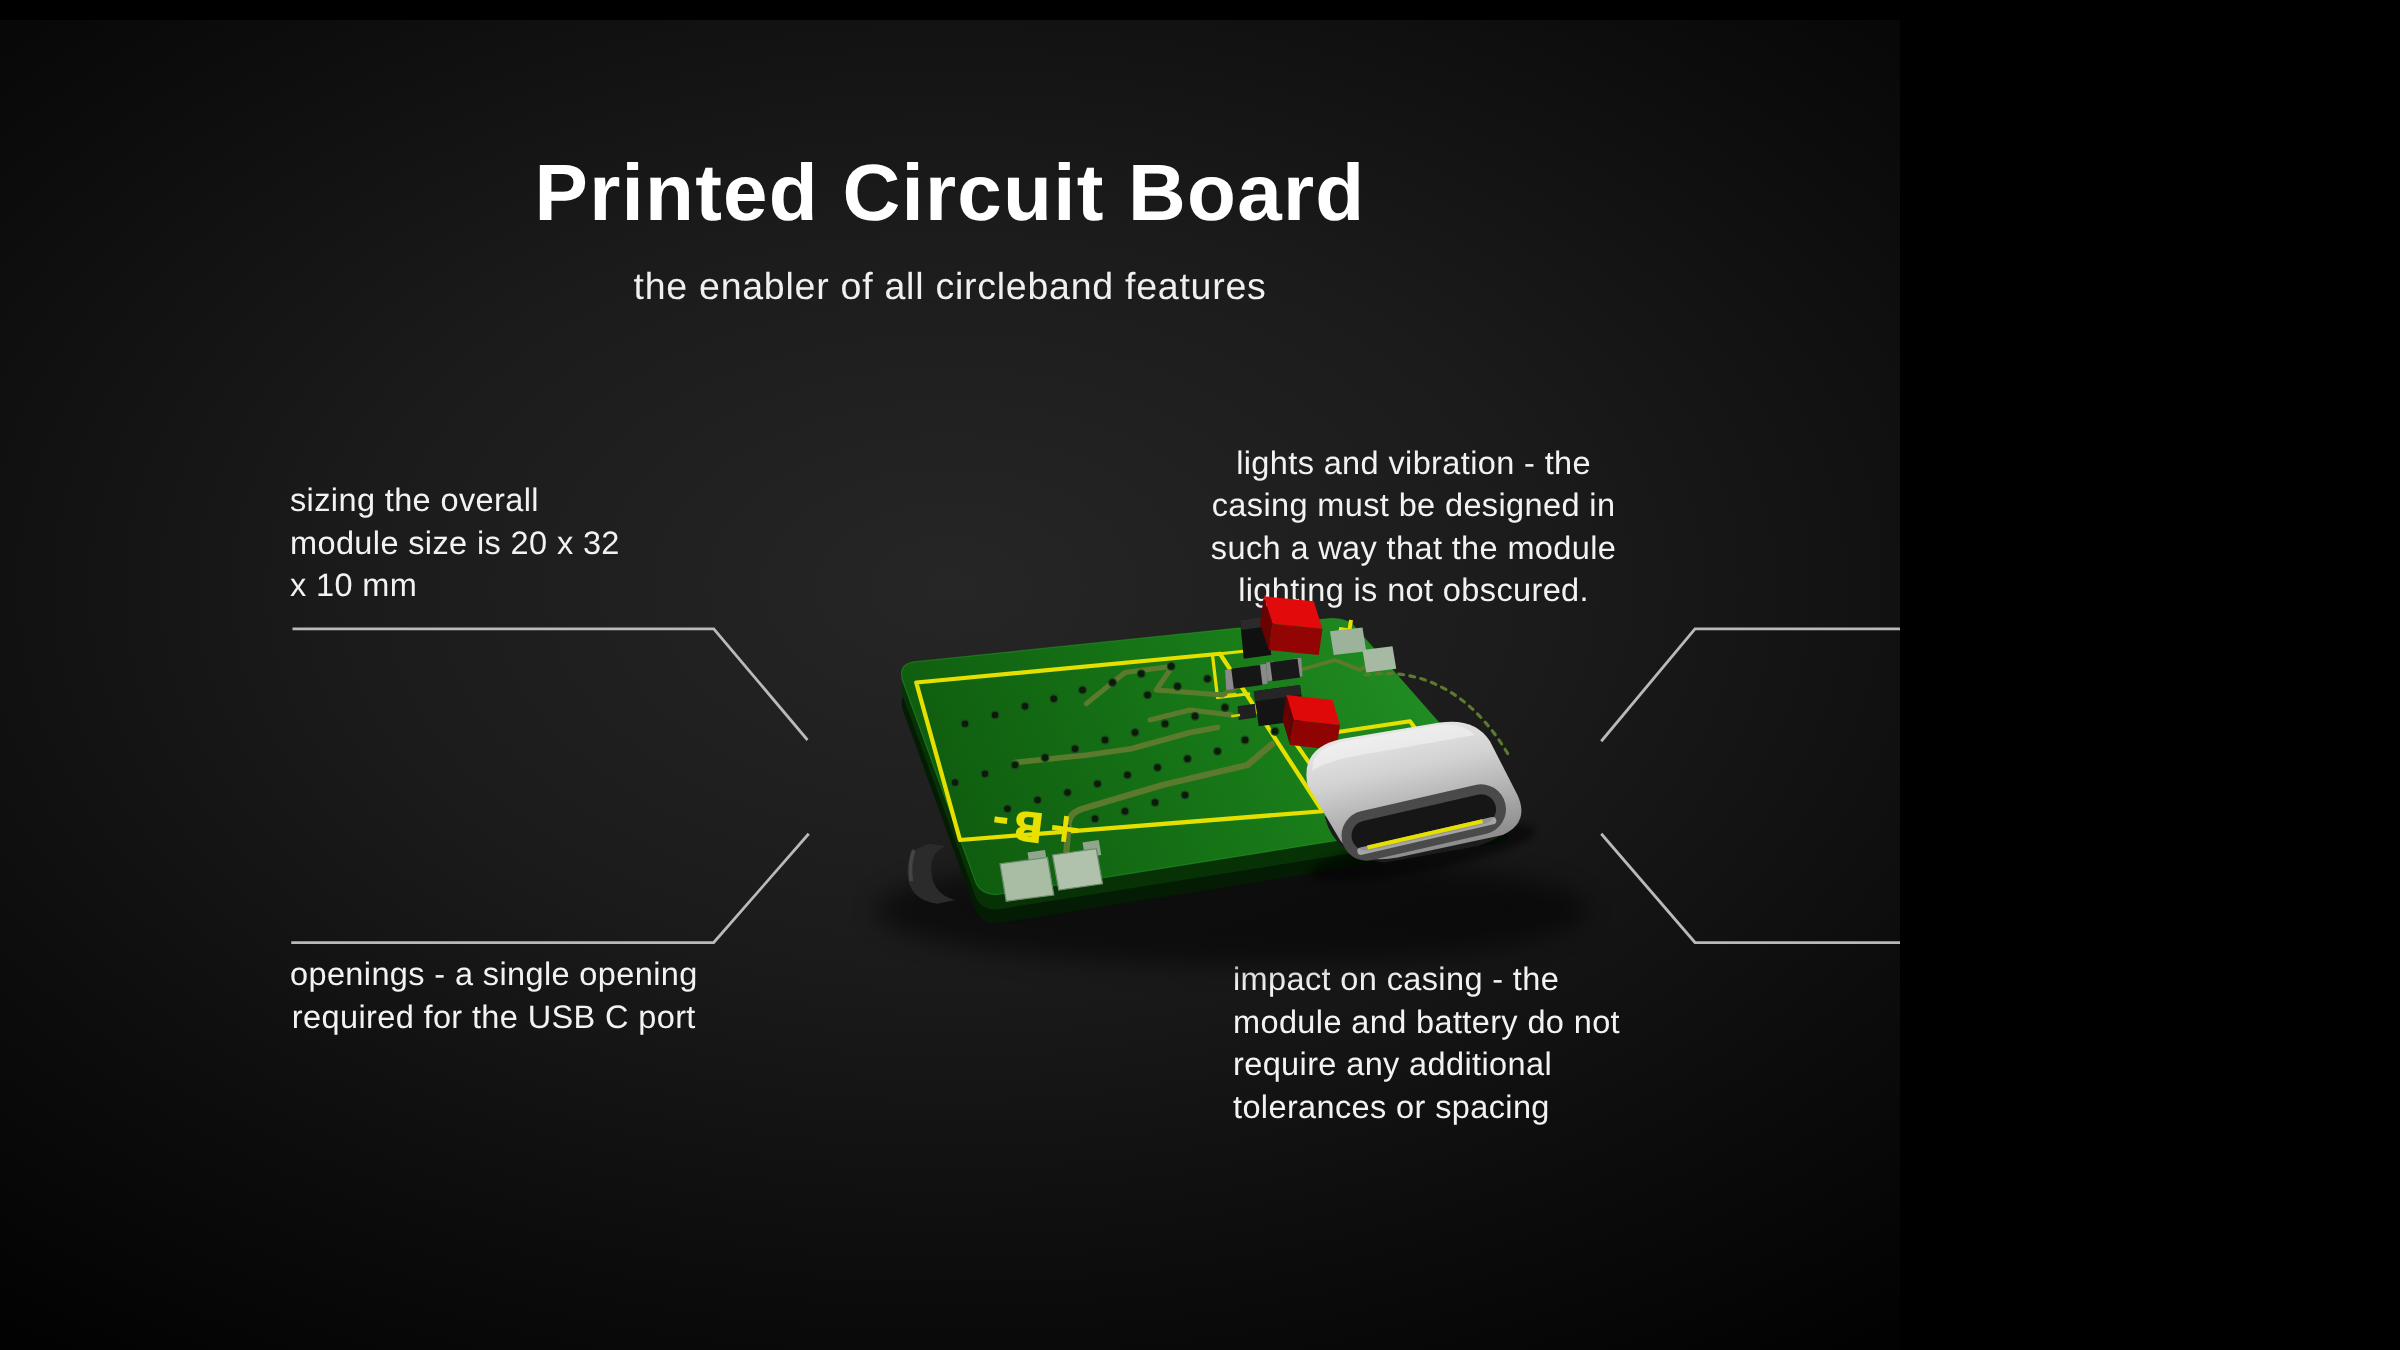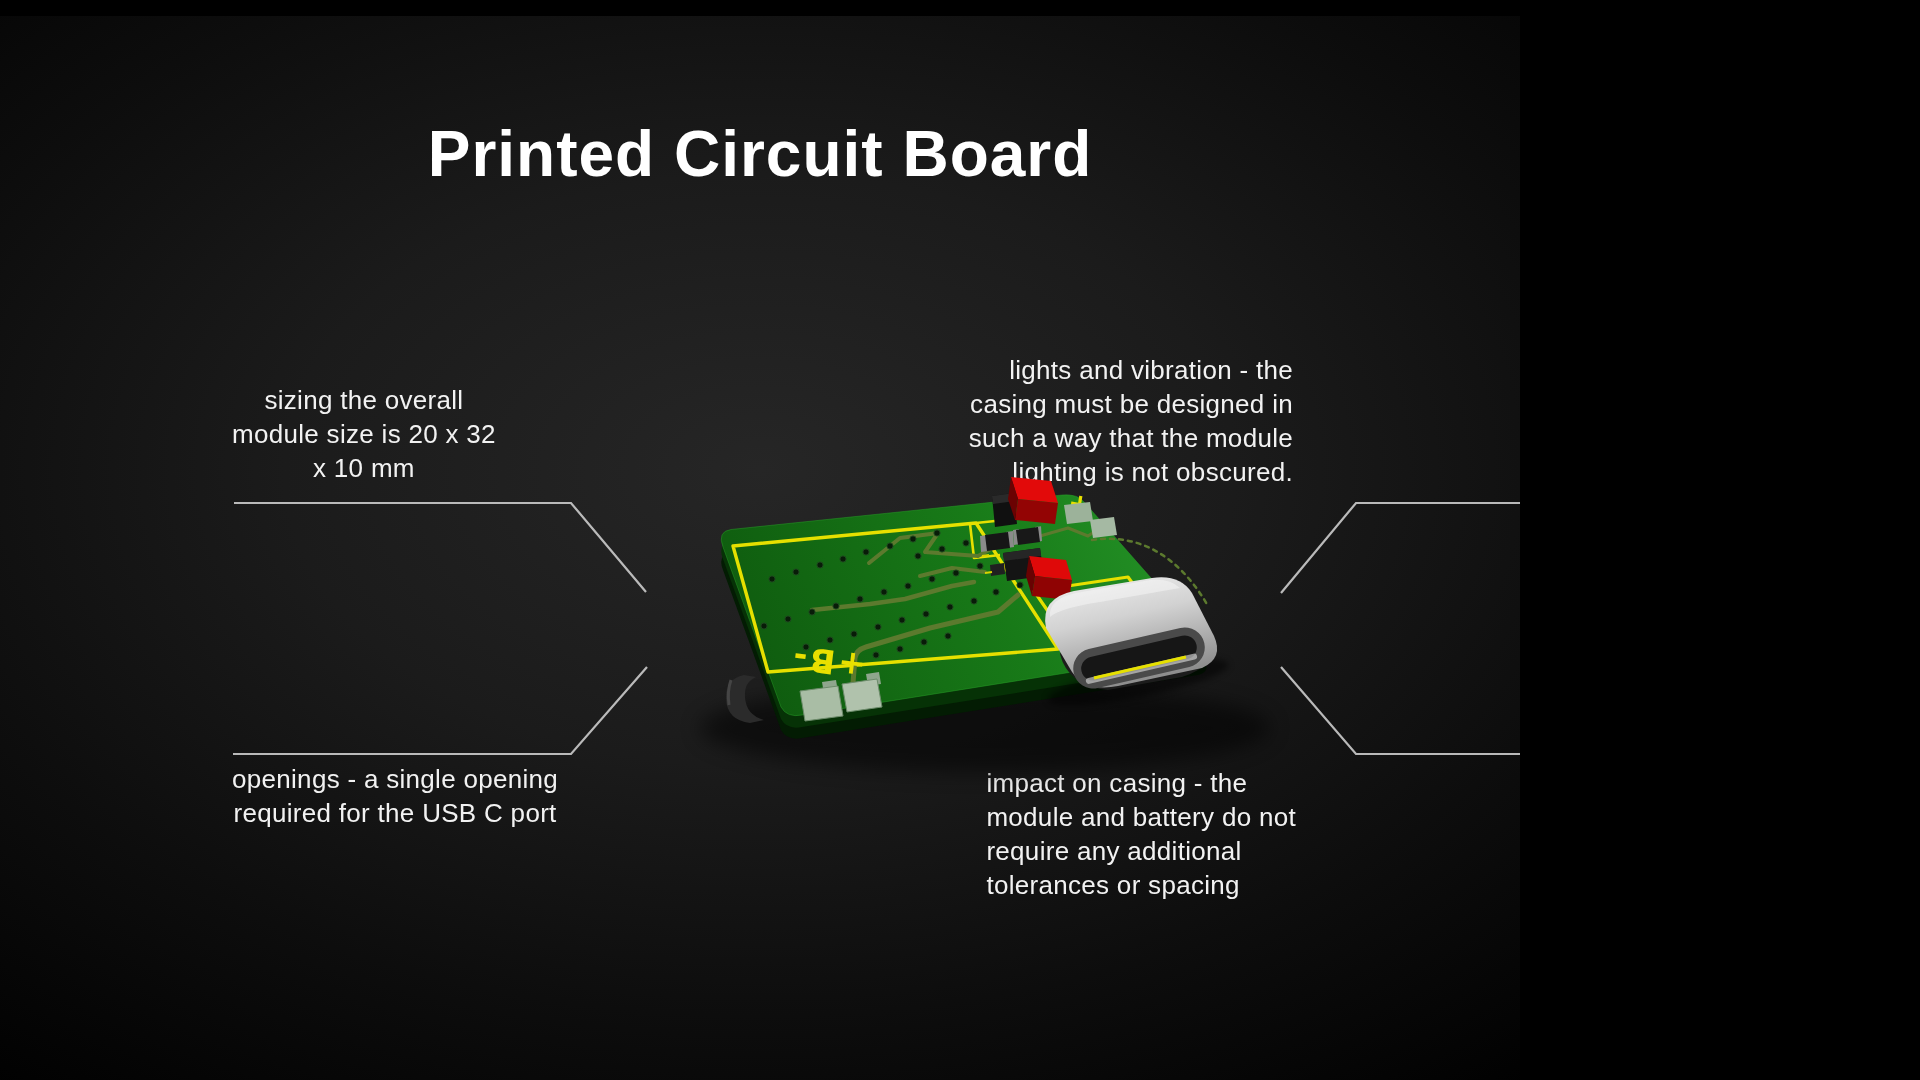--- a/index.html
+++ b/index.html
@@ -14,32 +14,33 @@
     font-size:64px;font-weight:700;color:#ffffff;letter-spacing:1px;line-height:72px;
   }
   .subtitle{
     position:absolute;left:0;right:0;top:194px;text-align:center;
     font-size:30px;font-weight:400;color:#f0f0f0;letter-spacing:0.6px;line-height:40px;
   }
   .annotation{
     position:absolute;font-size:26px;line-height:34px;color:#f2f2f2;
     letter-spacing:0.3px;white-space:pre-line;
   }
-  .ann-top-left{left:232px;top:367px;text-align:center;}
+  .ann-top-left{left:232px;top:367px;text-align:left;}
   .ann-bottom-left{left:232px;top:746px;text-align:center;}
-  .ann-top-right{right:227px;top:337px;text-align:right;}
+  .ann-top-right{right:227px;top:337px;text-align:center;}
   .ann-bottom-right{right:224px;top:750px;}
   svg.overlay{position:absolute;left:0;top:0;width:1920px;height:1080px;}
 </style>
 </head>
 <body>
 
 <div class="slide">
 
   <div class="title">Printed Circuit Board</div>
+  <div class="subtitle">the enabler of all circleband features</div>
 
   <div class="annotation ann-top-left">sizing the overall
 module size is 20 x 32
 x 10 mm</div>
   <div class="annotation ann-bottom-left">openings - a single opening
 required for the USB C port</div>
   <div class="annotation ann-top-right">lights and vibration - the
 casing must be designed in
 such a way that the module
 lighting is not obscured.</div>

